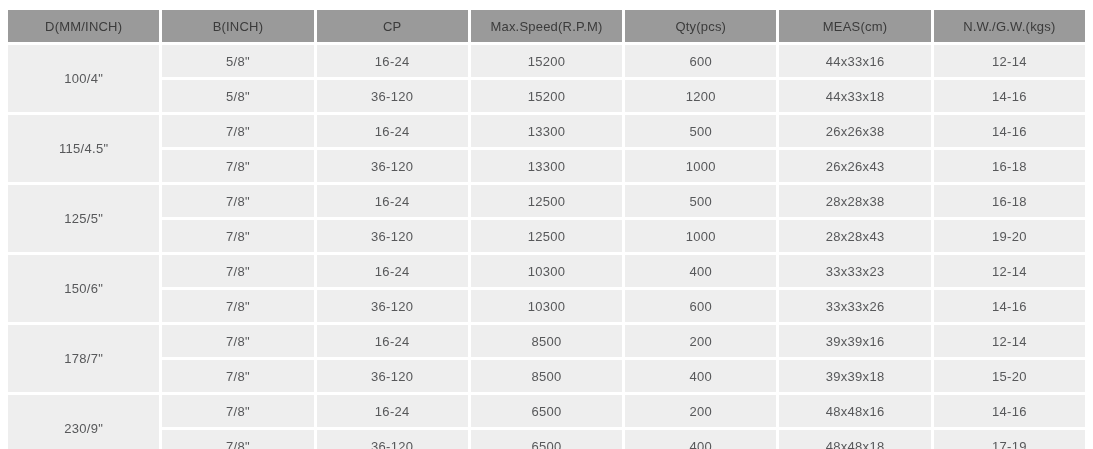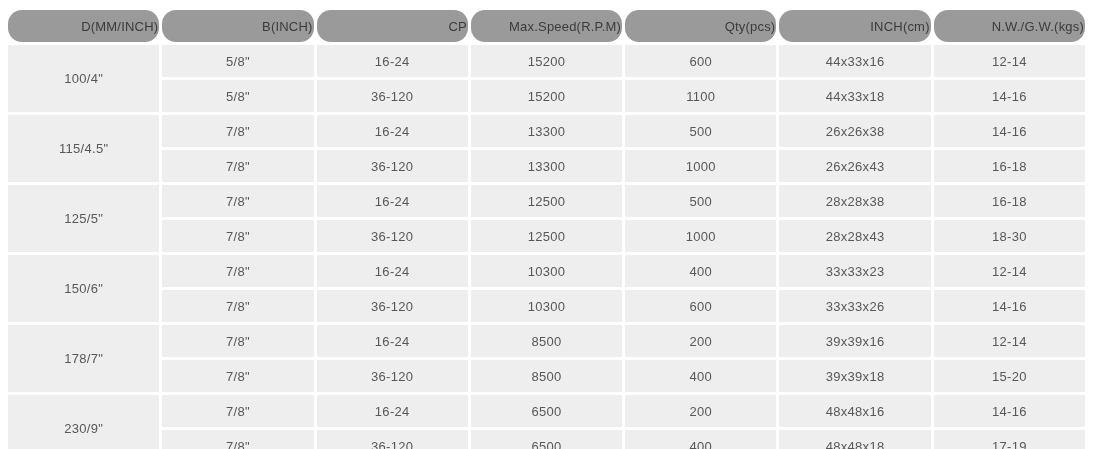--- a/index.html
+++ b/index.html
@@ -21,25 +21,24 @@
     table-layout: fixed;
     width: 1083px;
     margin: 7px 0 0 5px;
   }
   table.spec th {
     background: #9a9a9a;
     color: #3b3b3b;
     font-size: 13px;
     font-weight: normal;
     height: 30px;
-    text-align: right;
+    text-align: center;
     letter-spacing: 0.2px;
     white-space: nowrap;
     overflow: hidden;
-    border-radius: 14px;
   }
   table.spec td {
     background: #eeeeee;
     color: #57585a;
     font-size: 13px;
     height: 30px;
     text-align: center;
     letter-spacing: 0.3px;
     white-space: nowrap;
     overflow: hidden;
@@ -53,39 +52,39 @@
 
 <div class="page">
   <table class="spec">
     <thead>
       <tr>
         <th>D(MM/INCH)</th>
         <th>B(INCH)</th>
         <th>CP</th>
         <th>Max.Speed(R.P.M)</th>
         <th>Qty(pcs)</th>
-        <th>INCH(cm)</th>
+        <th>MEAS(cm)</th>
         <th>N.W./G.W.(kgs)</th>
       </tr>
     </thead>
     <tbody>
         <tr>
           <td rowspan="2" class="dcell">100/4"</td>
           <td>5/8"</td>
           <td>16-24</td>
           <td>15200</td>
           <td>600</td>
           <td>44x33x16</td>
           <td>12-14</td>
         </tr>
         <tr>
           <td>5/8"</td>
           <td>36-120</td>
           <td>15200</td>
-          <td>1100</td>
+          <td>1200</td>
           <td>44x33x18</td>
           <td>14-16</td>
         </tr>
         <tr>
           <td rowspan="2" class="dcell">115/4.5"</td>
           <td>7/8"</td>
           <td>16-24</td>
           <td>13300</td>
           <td>500</td>
           <td>26x26x38</td>
@@ -107,21 +106,21 @@
           <td>500</td>
           <td>28x28x38</td>
           <td>16-18</td>
         </tr>
         <tr>
           <td>7/8"</td>
           <td>36-120</td>
           <td>12500</td>
           <td>1000</td>
           <td>28x28x43</td>
-          <td>18-30</td>
+          <td>19-20</td>
         </tr>
         <tr>
           <td rowspan="2" class="dcell">150/6"</td>
           <td>7/8"</td>
           <td>16-24</td>
           <td>10300</td>
           <td>400</td>
           <td>33x33x23</td>
           <td>12-14</td>
         </tr>

